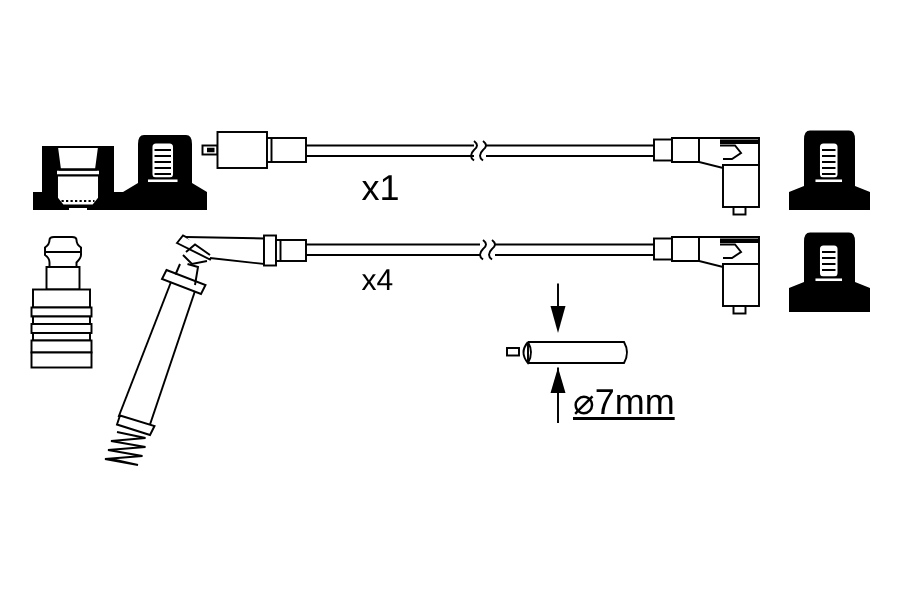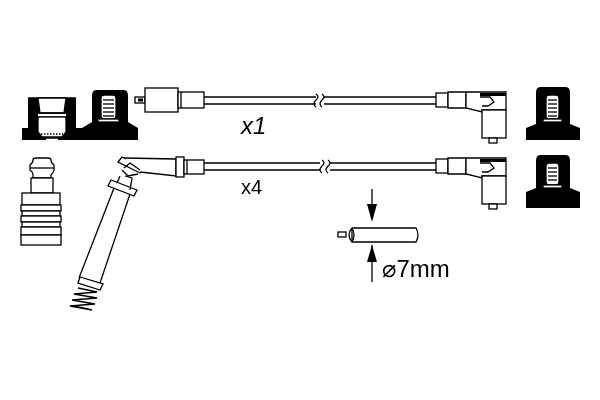--- a/index.html
+++ b/index.html
@@ -1,21 +1,21 @@
 <!DOCTYPE html>
 <html><head>
   <meta charset="utf-8">
   <style>
     html, body { margin: 0; padding: 0; background: #ffffff; }
     body { width: 600px; height: 400px; overflow: hidden; position: relative; font-family: "Liberation Sans", sans-serif; }
     svg { position: absolute; left: 0; top: 0; }
     .lbl { position: absolute; color: #000; font-family: "Liberation Sans", sans-serif; line-height: 1; }
-    .qty1 { left: 241px; top: 114px; font-size: 24px; font-style: italic; }
+    .qty1 { left: 241px; top: 114px; font-size: 24px; }
     .qty4 { left: 241px; top: 177px; font-size: 20px; }
-    .dia { left: 382px; top: 257px; font-size: 24px; }
+    .dia { left: 382px; top: 257px; font-size: 24px; text-decoration: underline; }
   </style>
 </head>
 <body>
 
 <svg width="600" height="400" viewBox="0 0 600 400" xmlns="http://www.w3.org/2000/svg">
   <g fill="none" stroke="#000" stroke-width="1.3">
 
     <g>
       <path d="M28 98 L46 98 L46 140 L22 140 L22 128 L28 128 Z" fill="#000" stroke="none"></path>
       <path d="M76 98 L58 98 L58 140 L82 140 L82 128 L76 128 Z" fill="#000" stroke="none"></path>

